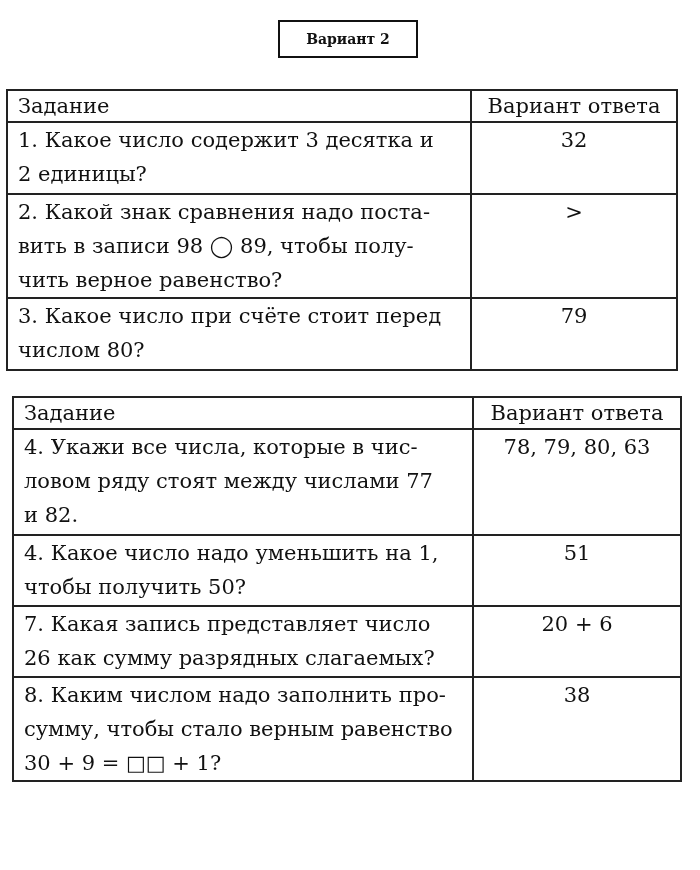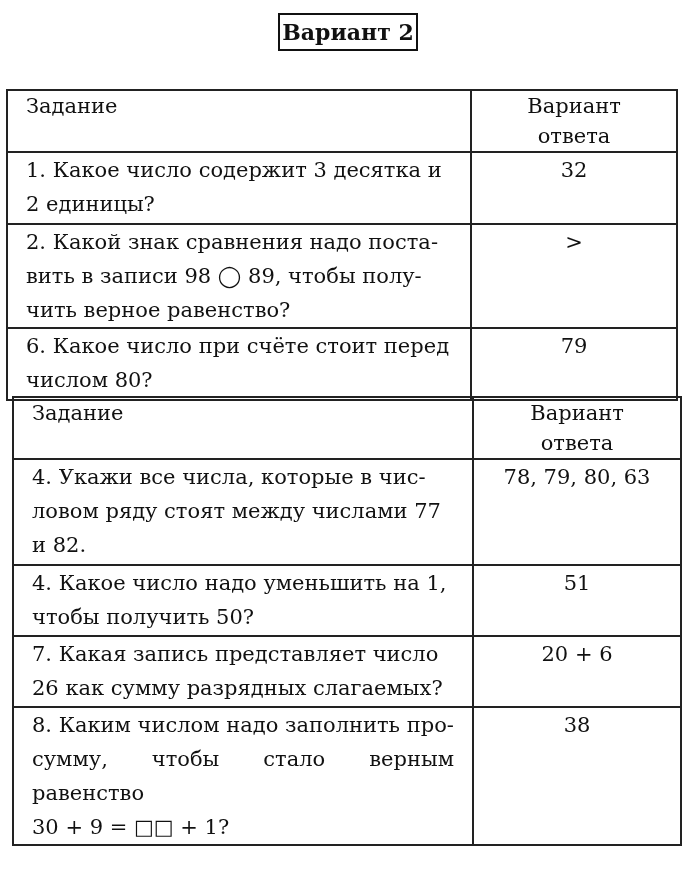--- a/index.html
+++ b/index.html
@@ -1,23 +1,23 @@
 <!DOCTYPE html>
 <html><head>
 <meta charset="utf-8">
 <style>
   html, body { margin:0; padding:0; background:#ffffff; }
   body { width:700px; height:870px; position:relative; overflow:hidden;
          font-family:"DejaVu Serif","Liberation Serif",serif; color:#111; }
-  .title-box { position:absolute; left:278px; top:13px; width:140px; height:38px;
+  .title-box { position:absolute; left:278px; top:20px; width:140px; height:38px;
                border:2px solid #111; box-sizing:border-box;
                display:flex; align-items:center; justify-content:center;
-               font-weight:bold; font-size:22px; }
+               font-weight:bold; font-size:14px; }
   table.tasks { position:absolute; border-collapse:collapse; table-layout:fixed; }
-  table.tasks td { border:2px solid #222; vertical-align:top; padding:0 18px;
+  table.tasks td { border:2px solid #222; vertical-align:top; padding:0 10px;
                    font-size:21px; line-height:34px; }
   table.tasks td.q { text-align:justify; text-align-last:left; }
   table.tasks td.a { text-align:center; }
   table.tasks tr.head td { line-height:30px; }
   #t1 { left:6px; top:89px; width:670px; }
   #t2 { left:12px; top:396px; width:668px; }
 </style>
 </head>
 <body>
 
@@ -43,21 +43,21 @@
   <tr style="height:104px">
     <td class="q">
       <div>2. Какой знак сравнения надо поста-</div>
       <div>вить в записи 98 ◯ 89, чтобы полу-</div>
       <div>чить верное равенство?</div>
     </td>
     <td class="a">&gt;</td>
   </tr>
   <tr style="height:72px">
     <td class="q">
-      <div>6. Какое число при счёте стоит перед</div>
+      <div>3. Какое число при счёте стоит перед</div>
       <div>числом 80?</div>
     </td>
     <td class="a">79</td>
   </tr>
 </tbody>
   </table>
 
 <table id="t2" class="tasks">
   <colgroup>
       <col style="width:460px">

